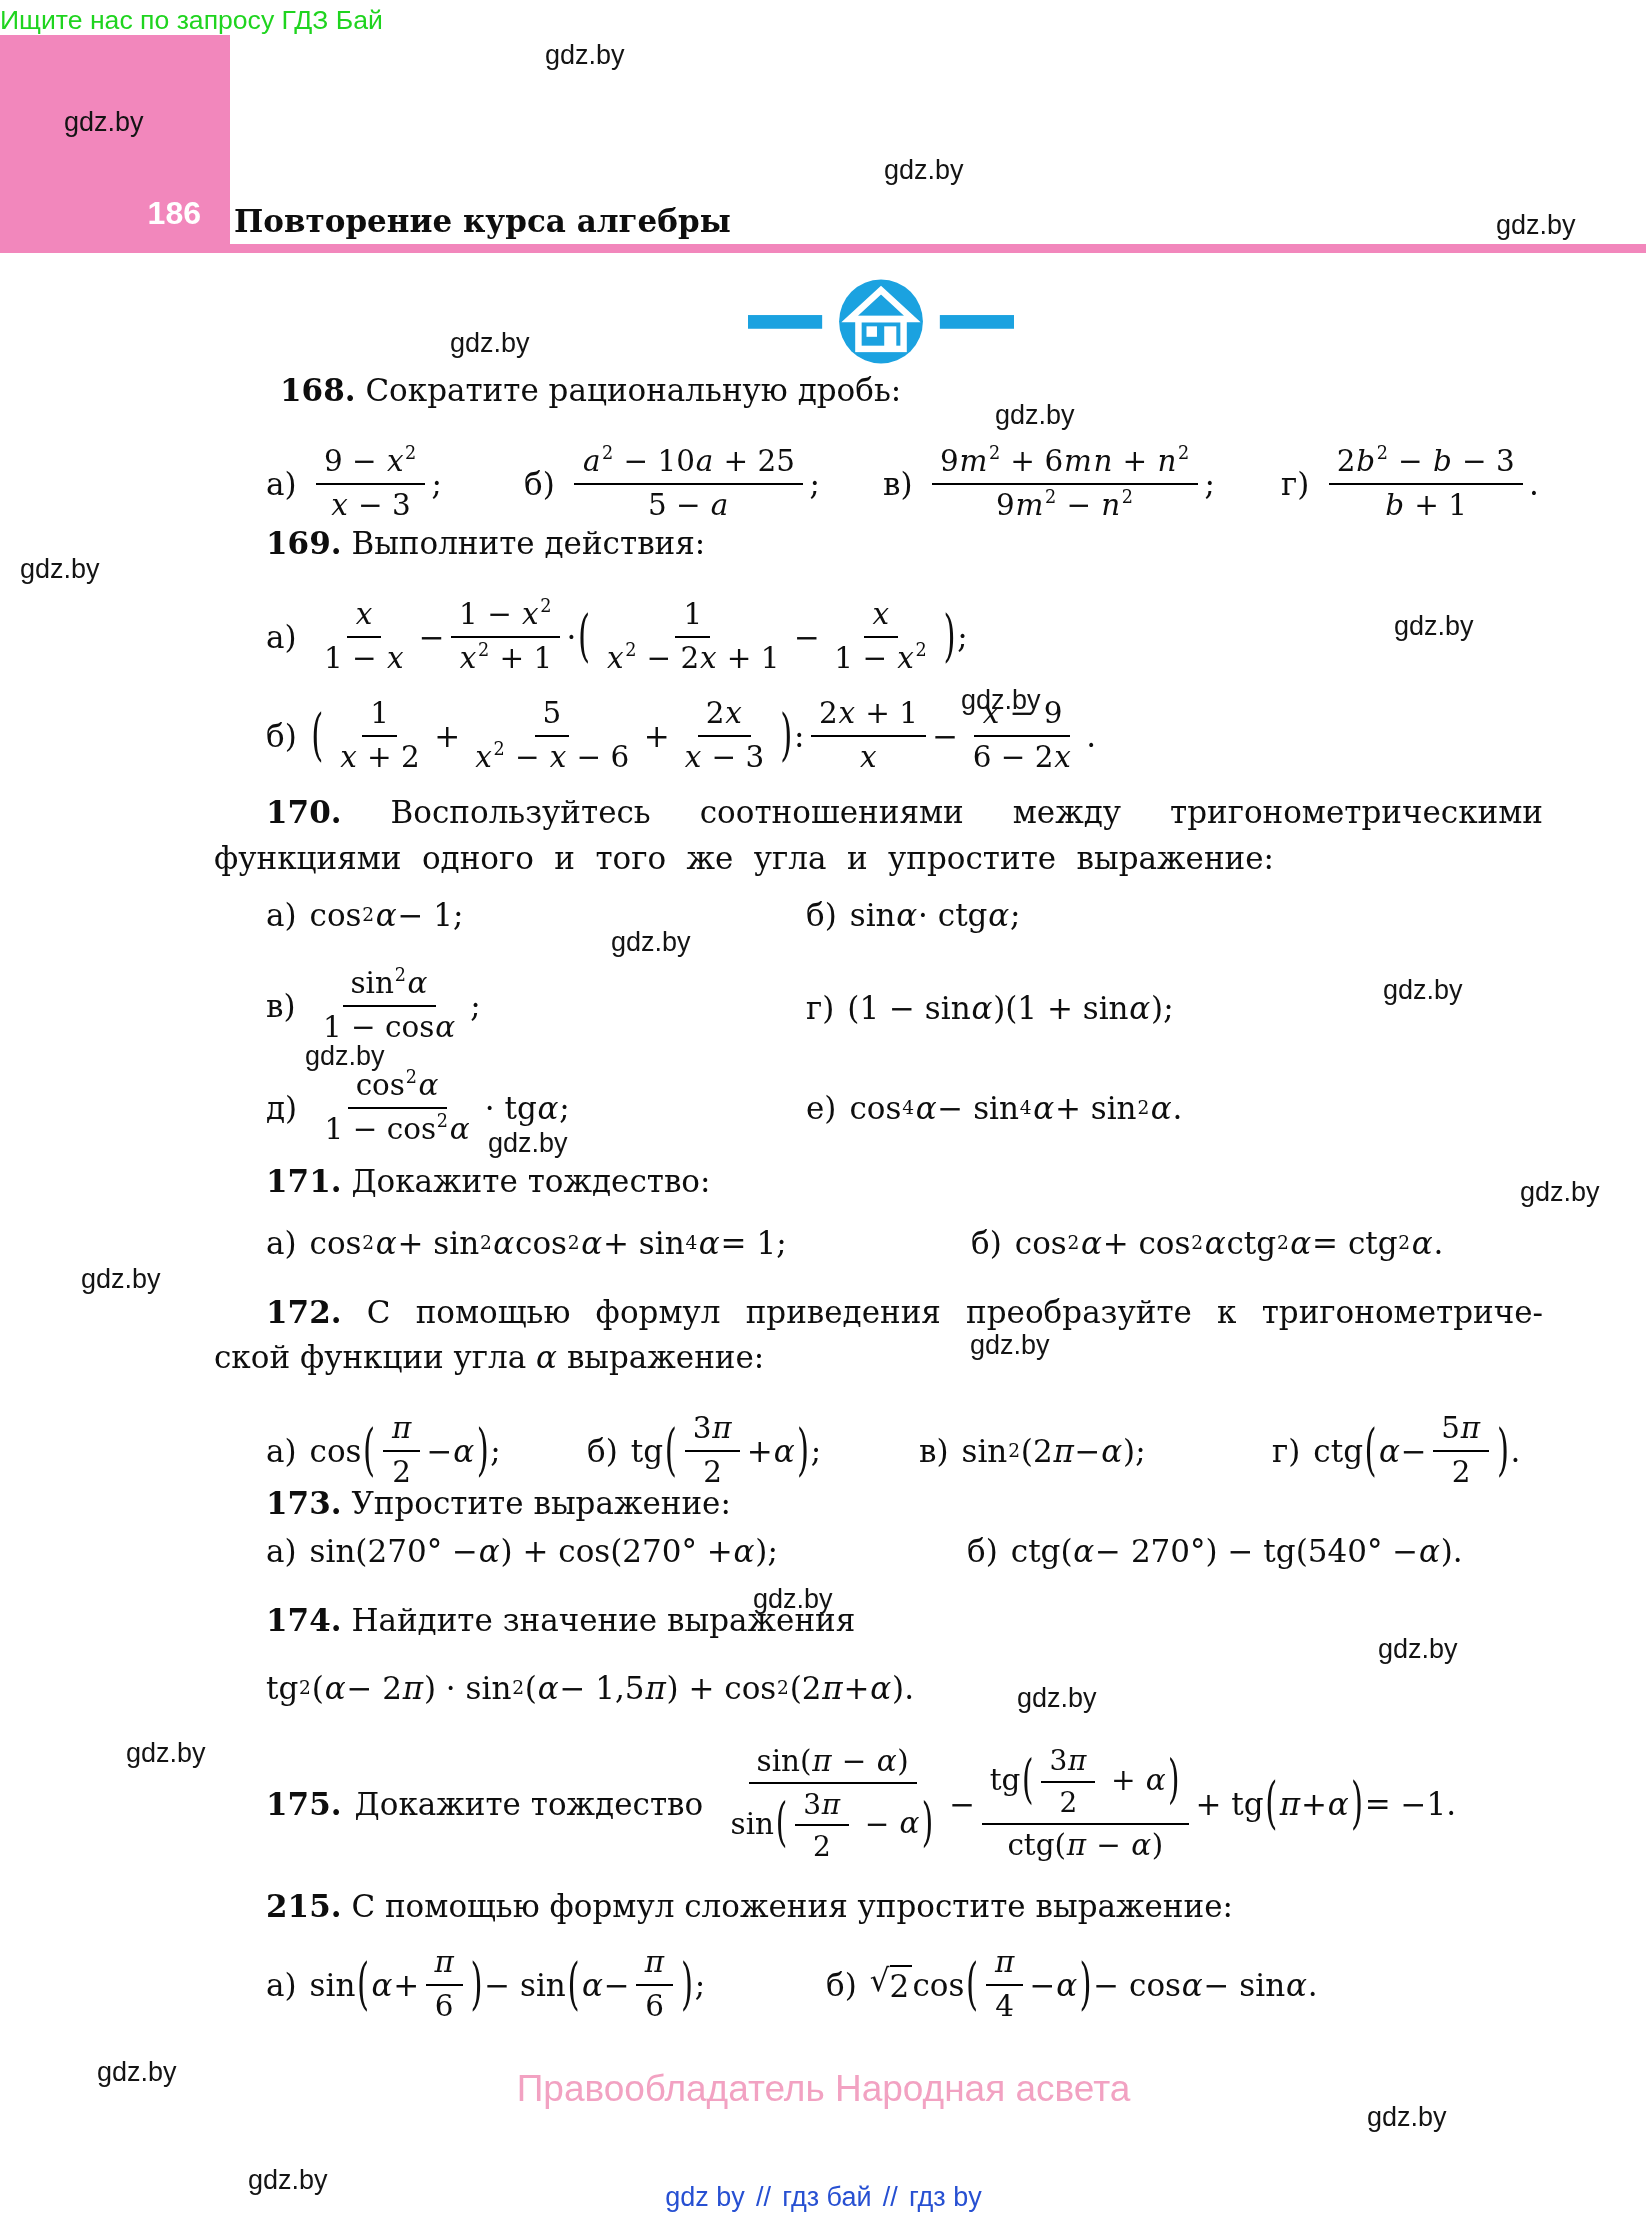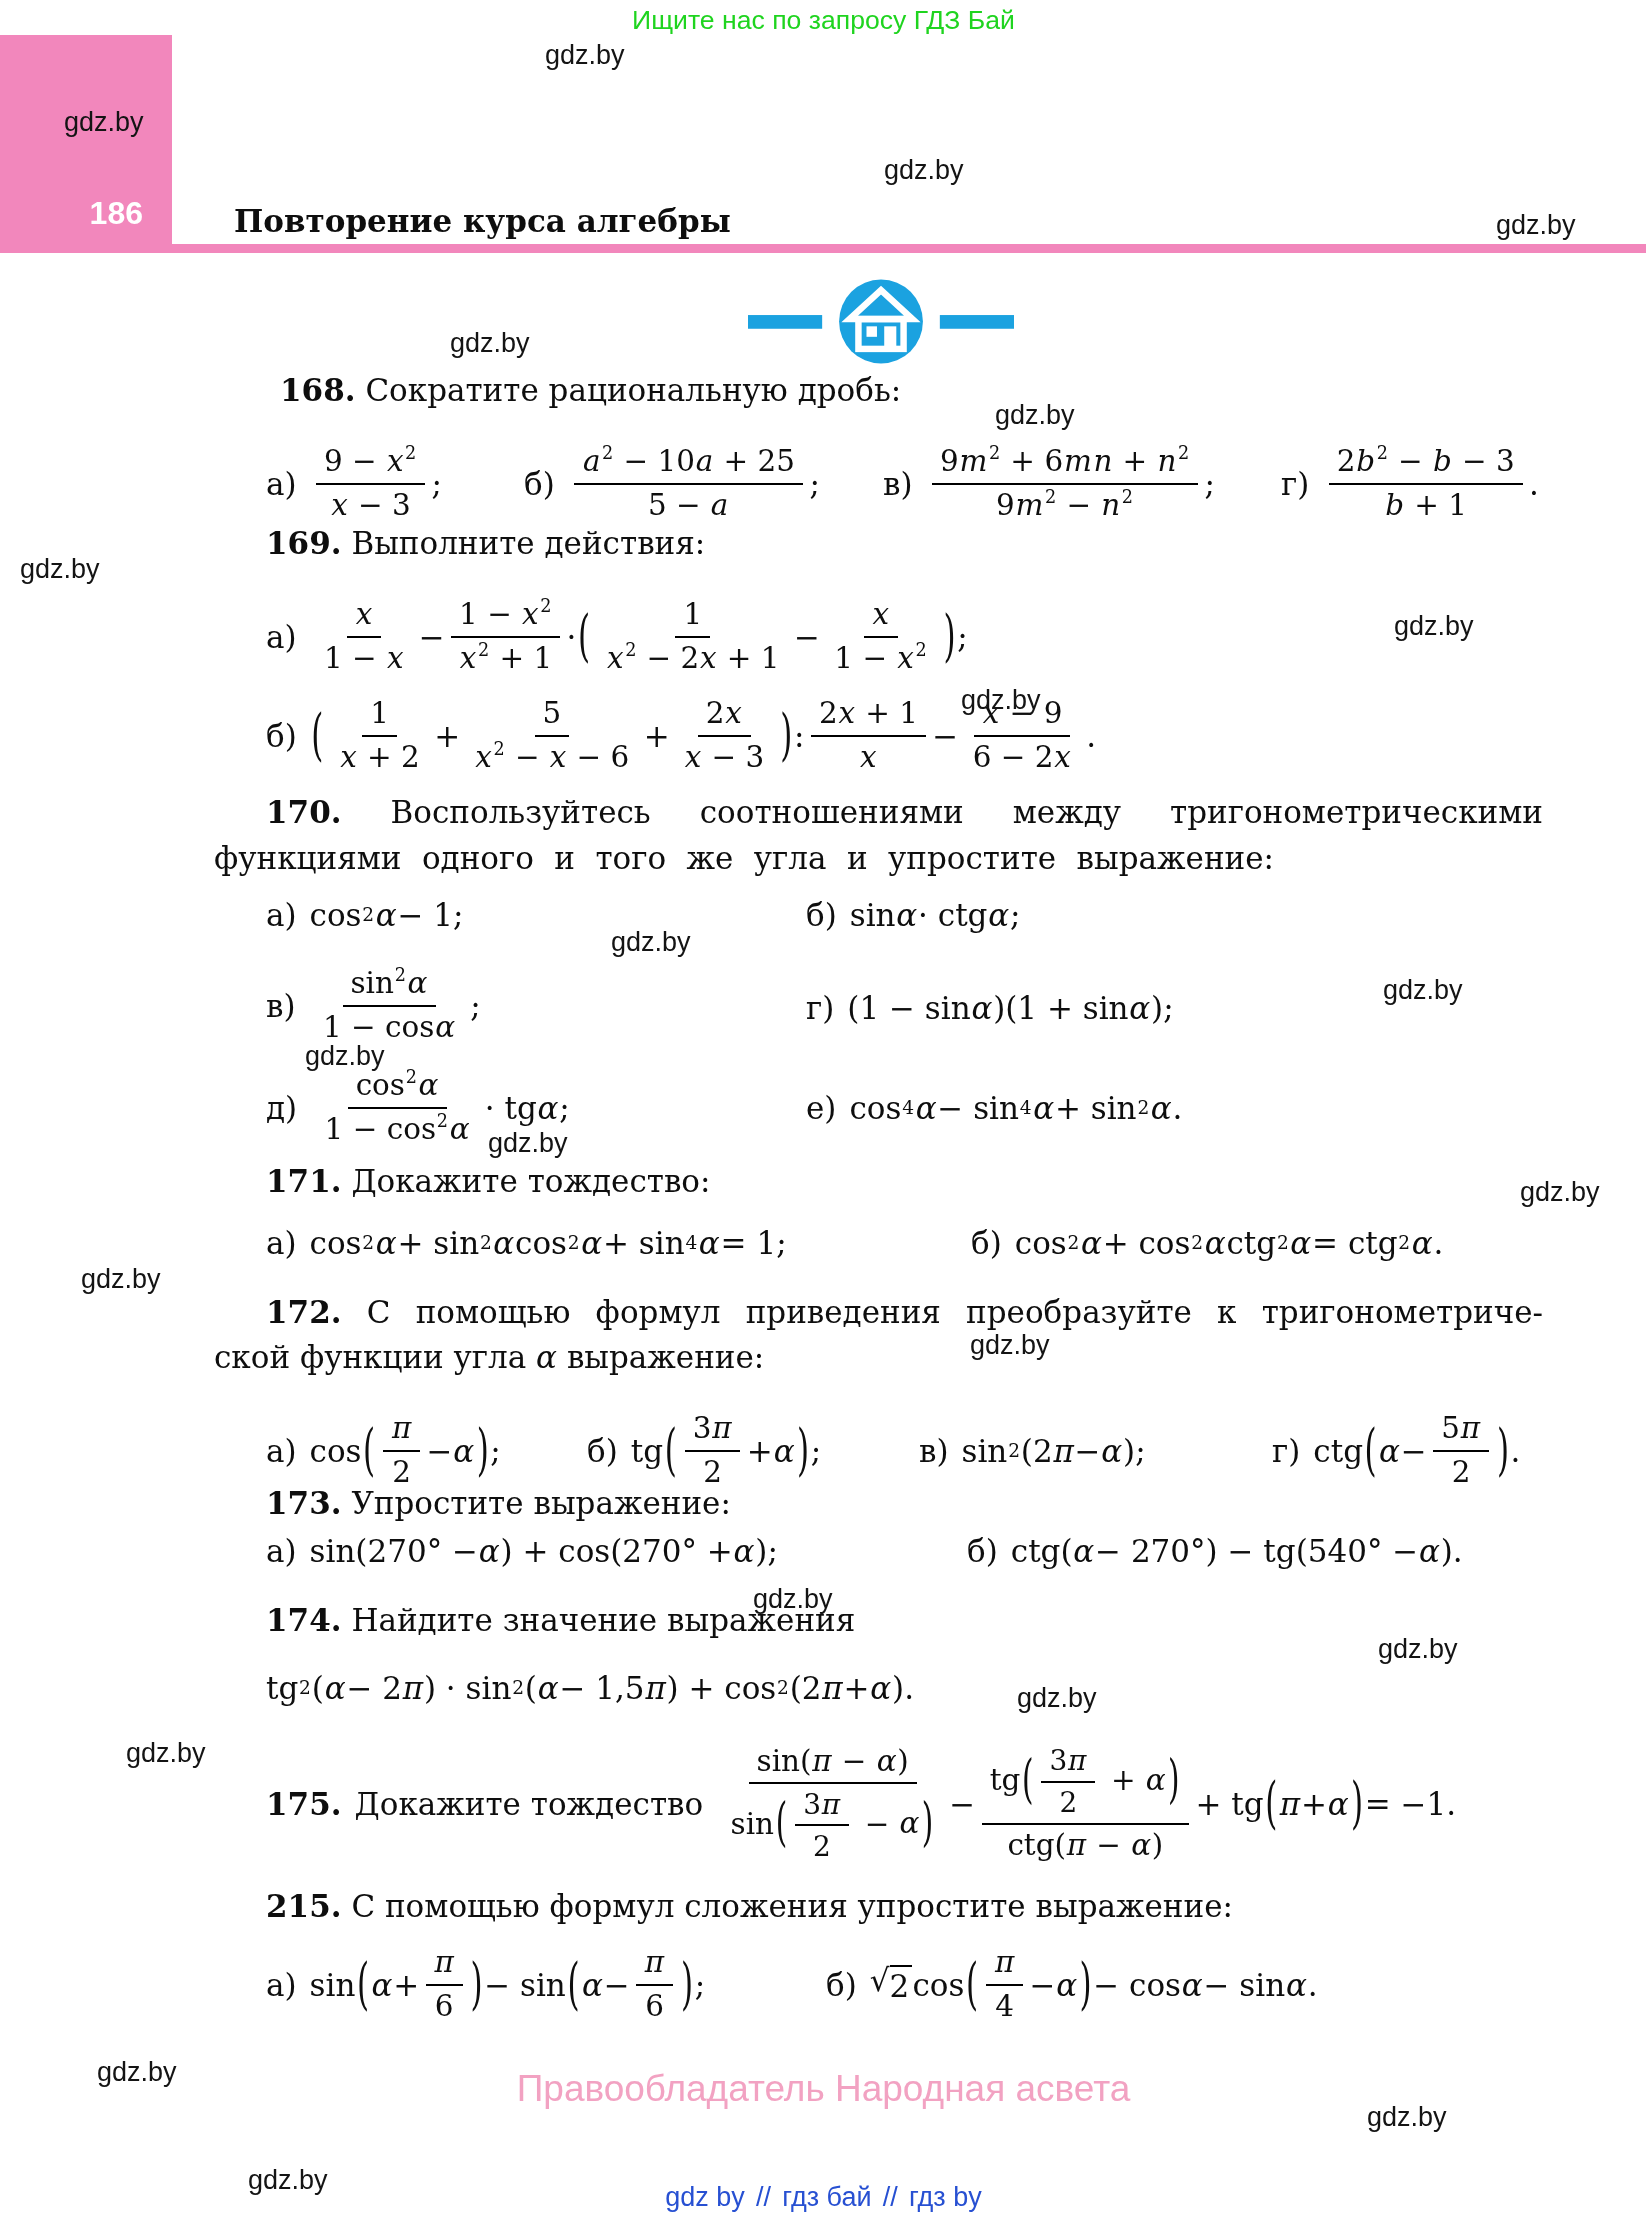--- a/index.html
+++ b/index.html
@@ -3,25 +3,25 @@
 <meta charset="utf-8">
 <style>
   html,body{margin:0;padding:0;background:#888;}
   #page{
     position:relative;width:1647px;height:2216px;background:#ffffff;
     font-family:"DejaVu Serif","Liberation Serif",serif;color:var(--text,#0e0e0e);
     overflow:hidden;
   }
   .abs{position:absolute;}
   
-  .banner{top:4.8px;left:0;right:0;text-align:center;
+  .banner{top:4.8px;left:0;right:0;
     font-family:"Liberation Sans","DejaVu Sans",sans-serif;
     font-size:26.6px;color:var(--green);}
   
-  .sidebar{left:0;top:35px;width:172px;height:209px;background:var(--pink);}
+  .sidebar{left:0;top:35px;width:230px;height:209px;background:var(--pink);}
   .pagenum{position:absolute;right:29px;top:160px;color:#fff;
     font-family:"Liberation Sans","DejaVu Sans",sans-serif;
     font-weight:bold;font-size:32px;}
   .hrule{left:0;top:244px;width:1647px;height:8.9px;background:var(--pink);}
   .sectitle{left:234px;top:203px;font-size:31px;font-weight:bold;white-space:nowrap;}
   
   .ornament{left:748px;top:277px;width:266px;height:89px;}
   
   .wm{position:absolute;font-family:"Liberation Sans","DejaVu Sans",sans-serif;
     font-size:27px;color:#141414;white-space:nowrap;z-index:5;}

